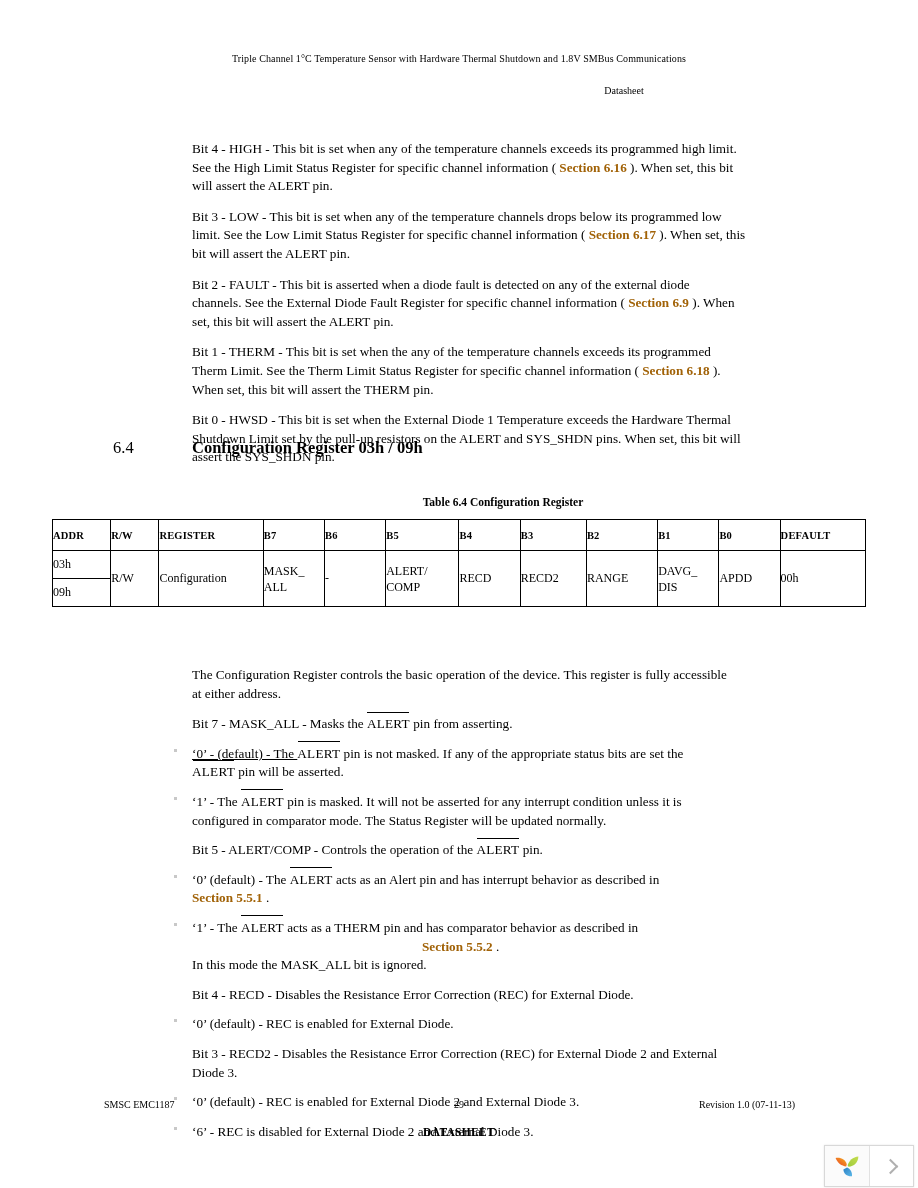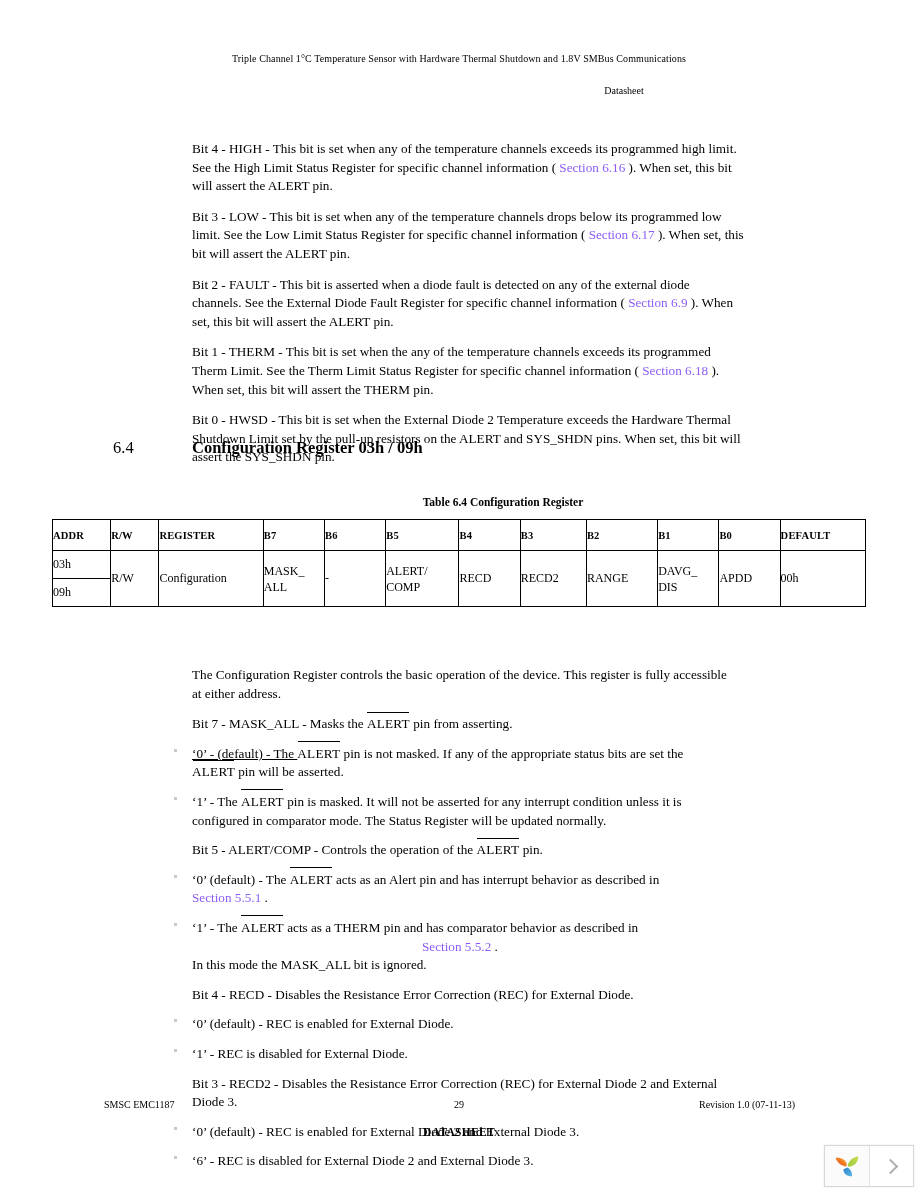--- a/index.html
+++ b/index.html
@@ -63,22 +63,23 @@
   }
   .bullet-dot {
     position: absolute;
     left: -18px;
     top: 4px;
     width: 3px;
     height: 3px;
     background: #c8c8c8;
   }
   .lnk {
-    color: #8b5cf6;
+    color: #a16207;
     text-decoration: none;
+    font-weight: bold;
   }
 
   
   .ovl {
     position: relative;
     white-space: nowrap;
   }
   .ovl::before {
     content: "";
     position: absolute;
@@ -253,21 +254,21 @@
 
     <p class="para">
       <span>Bit 1 - THERM - This bit is set when the any of the temperature channels exceeds its programmed</span><br>
       <span>Therm Limit. See the Therm Limit Status Register for specific channel information (</span>
       <span class="lnk">Section 6.18</span>
       <span>).</span><br>
       <span>When set, this bit will assert the THERM pin.</span>
     </p>
 
     <p class="para">
-      <span>Bit 0 - HWSD - This bit is set when the External Diode 2 Temperature exceeds the Hardware Thermal</span><br>
+      <span>Bit 0 - HWSD - This bit is set when the External Diode 1 Temperature exceeds the Hardware Thermal</span><br>
       <span>Shutdown Limit set by the pull-up resistors on the ALERT and SYS_SHDN pins. When set, this bit will</span><br>
       <span>assert the SYS_SHDN pin.</span>
     </p>
 
   </div>
 
   <div class="sec-num">6.4</div>
   <div class="sec-title">Configuration Register 03h / 09h</div>
 
   <div class="tbl-caption">Table 6.4  Configuration Register</div>
@@ -359,24 +360,20 @@
       <span style="display:inline-block;width:230px;"></span><span class="lnk">Section 5.5.2</span>
       <span>.</span><br>
       <span>In this mode the MASK_ALL bit is ignored.</span>
     </p>
 
     <p class="para tight">Bit 4 - RECD - Disables the Resistance Error Correction (REC) for External Diode.</p>
     <p class="para tight indent">
       <span class="bullet-dot"></span>
       <span>‘0’ (default) - REC is enabled for External Diode.</span>
     </p>
-    <p class="para tight indent">
-      <span class="bullet-dot"></span>
-      <span>‘1’ - REC is disabled for External Diode.</span>
-    </p>
 
     <p class="para tight">
       <span>Bit 3 - RECD2 - Disables the Resistance Error Correction (REC) for External Diode 2 and External</span><br>
       <span>Diode 3.</span>
     </p>
     <p class="para tight indent">
       <span class="bullet-dot"></span>
       <span>‘0’ (default) - REC is enabled for External Diode 2 and External Diode 3.</span>
     </p>
     <p class="para tight indent">

